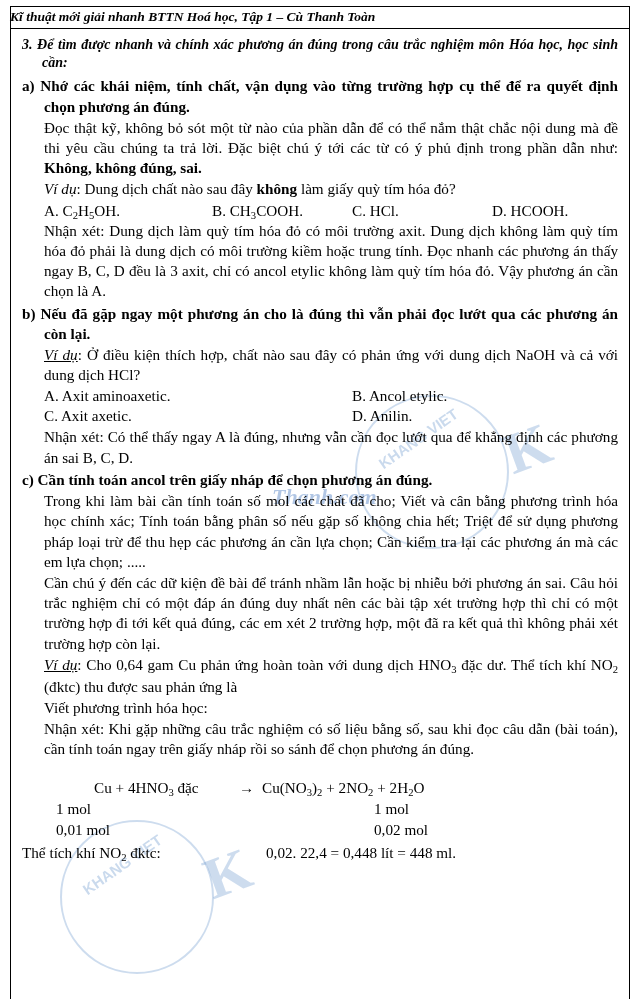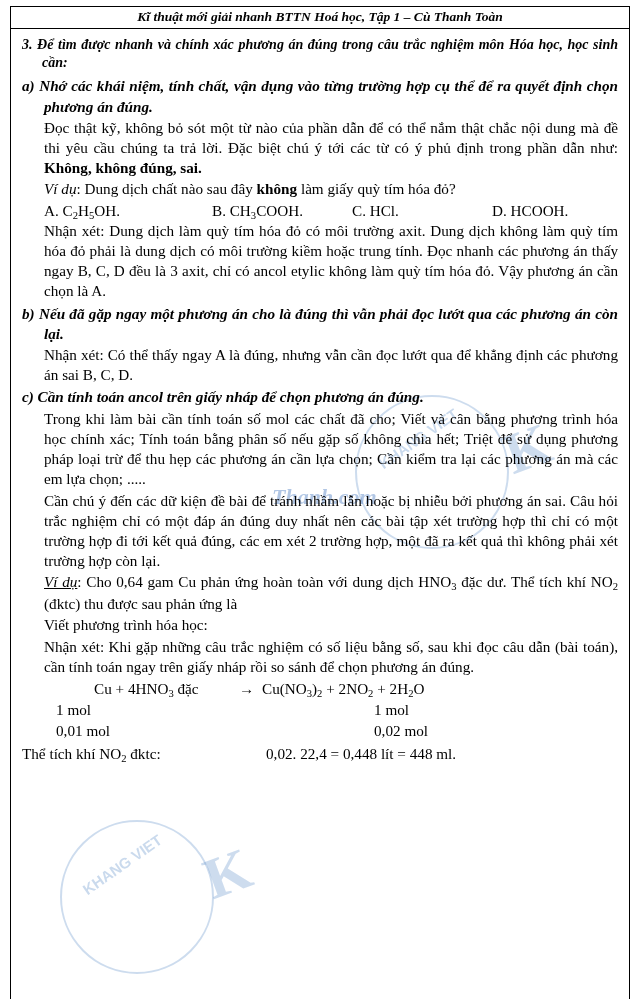--- a/index.html
+++ b/index.html
@@ -39,21 +39,21 @@
     position: absolute;
     right: 10px; top: 6px; bottom: 4px;
     border-right: 1px solid #000;
     width: 0;
   }
   .header {
     position: absolute;
     left: 10px; right: 10px; top: 6px;
     height: 22px;
     line-height: 22px;
-    text-align: center;
+    text-align: left;
     font-family: "Liberation Serif", serif;
     font-weight: bold;
     font-style: italic;
     font-size: 13.5px;
     border-bottom: 1px solid #000;
     white-space: nowrap;
   }
   .content {
     position: absolute;
     left: 22px;
@@ -73,21 +73,20 @@
   .q-title {
     font-weight: bold;
     font-style: italic;
     font-size: 14px;
     line-height: 1.30;
     padding-left: 20px;
     text-indent: -20px;
     margin-bottom: 4px;
   }
   .sub-head {
-    font-style: italic;
     font-weight: bold;
     padding-left: 22px;
     text-indent: -22px;
     margin-bottom: 1px;
   }
   .bold { font-weight: bold; }
   .ital { font-style: italic; }
   .ital-u { font-style: italic; text-decoration: underline; }
   .opts {
     position: relative;
@@ -111,21 +110,21 @@
     position: relative;
     padding-left: 22px;
     height: 40px;
     margin: 1px 0;
   }
   .opts-two-row .r1 { position: absolute; top: 0; }
   .opts-two-row .r2 { position: absolute; top: 20px; }
   sub { font-size: 70%; vertical-align: -0.25em; }
   .eq-block {
     padding-left: 22px;
-    margin-top: 2px;
+    margin-top: 18px;
   }
   .eq-row {
     position: relative;
     height: 21px;
   }
   .eq-left { position: absolute; left: 50px; white-space: nowrap; }
   .eq-mid  { position: absolute; left: 195px; white-space: nowrap; }
   .eq-right{ position: absolute; left: 330px; white-space: nowrap; }
   .eq-last-left { position: absolute; left: 0; white-space: nowrap; }
   .eq-last-right { position: absolute; left: 244px; white-space: nowrap; }
@@ -216,20 +215,41 @@
       <span class="opt d">
         <span>D.</span>
         <span>HCOOH.</span>
       </span>
     </div>
     <div class="para body-indent">Nhận xét: Dung dịch làm quỳ tím hóa đỏ có môi trường axit. Dung dịch không làm quỳ tím hóa đỏ phải là dung dịch có môi trường kiềm hoặc trung tính. Đọc nhanh các phương án thấy ngay B, C, D đều là 3 axit, chỉ có ancol etylic không làm quỳ tím hóa đỏ. Vậy phương án cần chọn là A.</div>
 
     <div class="para sub-head" style="margin-top:2px;">
       <span>b)</span>
       <span>Nếu đã gặp ngay một phương án cho là đúng thì vẫn phải đọc lướt qua các phương án còn lại.</span>
+    </div>
+    <div class="para body-indent">
+      <span class="ital-u">Ví dụ</span><span>: Ở điều kiện thích hợp, chất nào sau đây có phản ứng với dung dịch NaOH và cả với dung dịch HCl?</span>
+    </div>
+    <div class="opts-two-row opts2">
+      <span class="opt a r1">
+        <span>A.</span>
+        <span>Axit aminoaxetic.</span>
+      </span>
+      <span class="opt b r1">
+        <span>B.</span>
+        <span>Ancol etylic.</span>
+      </span>
+      <span class="opt c r2">
+        <span>C.</span>
+        <span>Axit axetic.</span>
+      </span>
+      <span class="opt d r2">
+        <span>D.</span>
+        <span>Anilin.</span>
+      </span>
     </div>
     <div class="para body-indent">Nhận xét: Có thể thấy ngay A là đúng, nhưng vẫn cần đọc lướt qua để khẳng định các phương án sai B, C, D.</div>
 
     <div class="para sub-head" style="margin-top:2px;">
       <span>c)</span>
       <span>Cần tính toán ancol trên giấy nháp để chọn phương án đúng.</span>
     </div>
     <div class="para body-indent">Trong khi làm bài cần tính toán số mol các chất đã cho; Viết và cân bằng phương trình hóa học chính xác; Tính toán bằng phân số nếu gặp số không chia hết; Triệt để sử dụng phương pháp loại trừ để thu hẹp các phương án cần lựa chọn; Cần kiểm tra lại các phương án mà các em lựa chọn; .....</div>
     <div class="para body-indent">Cần chú ý đến các dữ kiện đề bài để tránh nhầm lẫn hoặc bị nhiễu bởi phương án sai. Câu hỏi trắc nghiệm chỉ có một đáp án đúng duy nhất nên các bài tập xét trường hợp thì chỉ có một trường hợp đi tới kết quả đúng, các em xét 2 trường hợp, một đã ra kết quả thì không phải xét trường hợp còn lại.</div>
     <div class="para body-indent">

